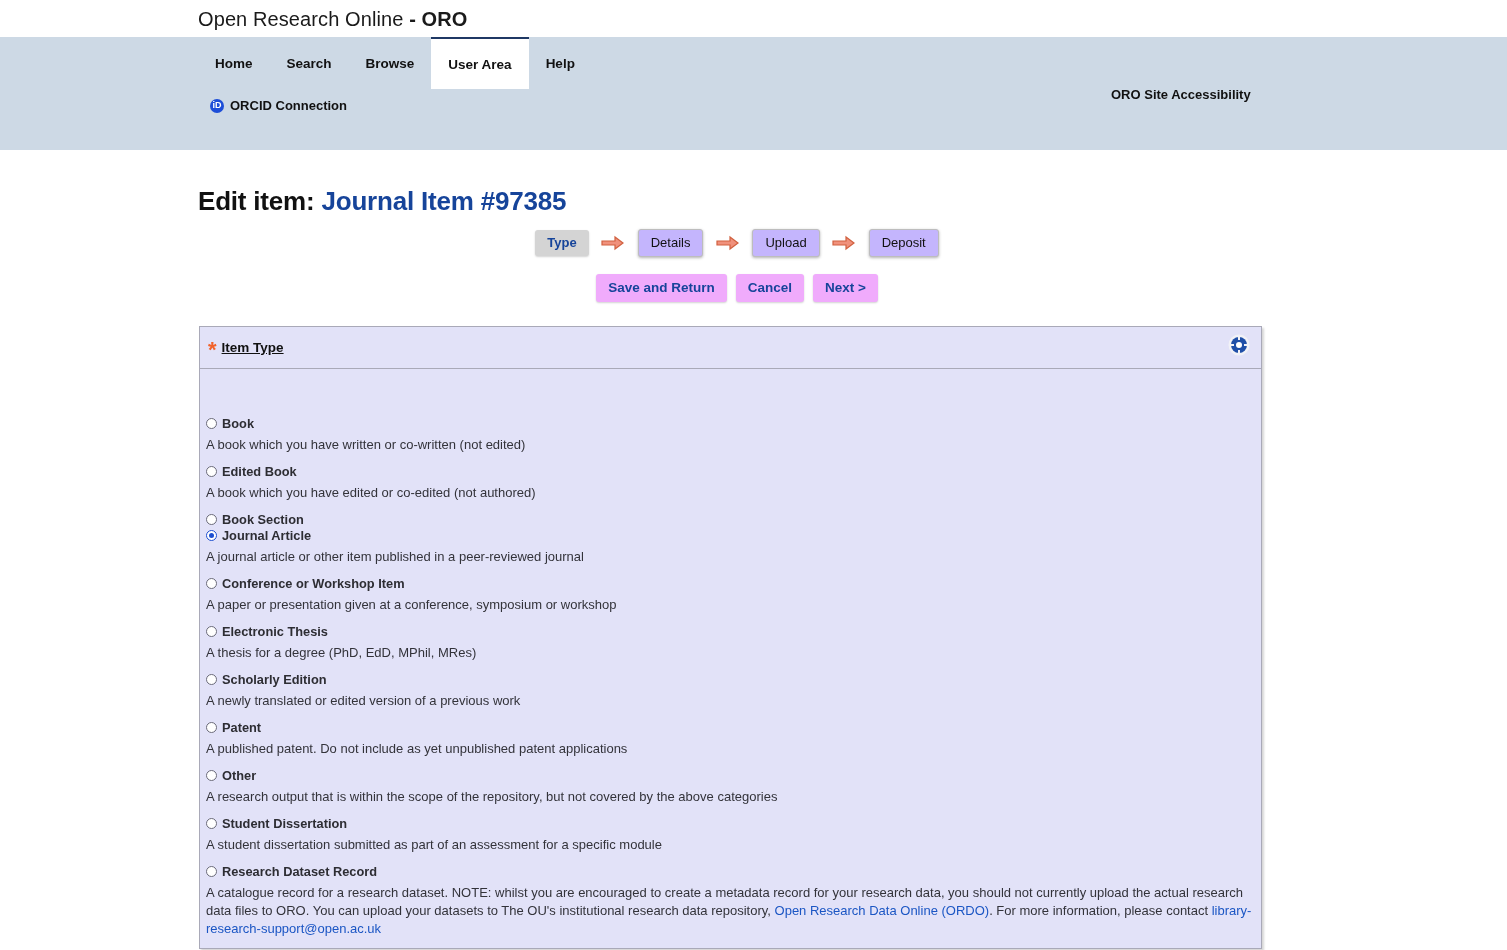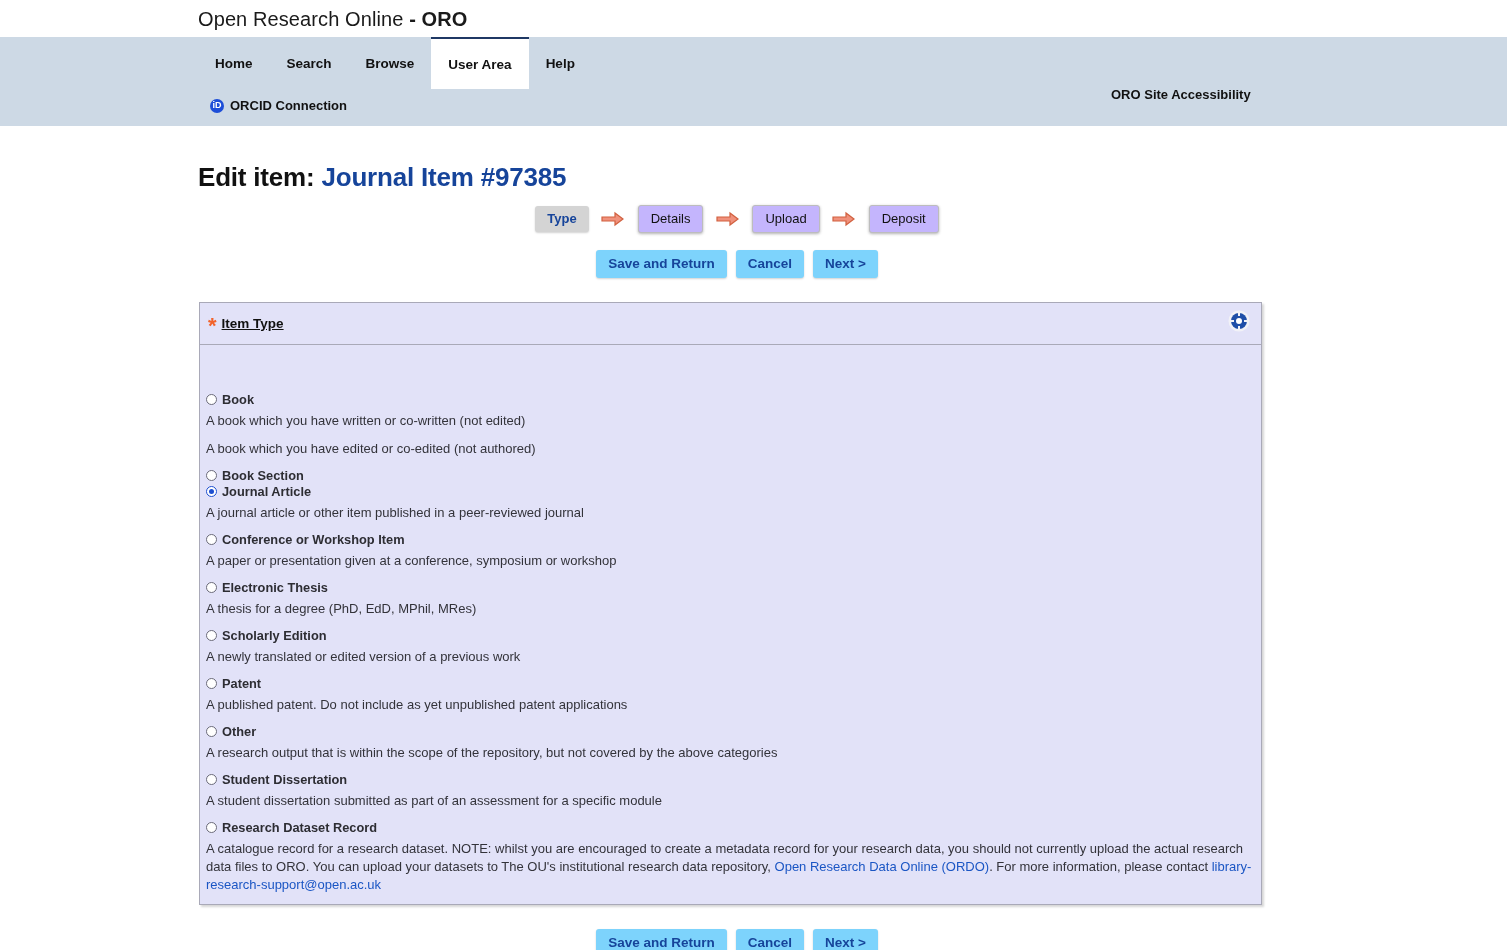--- a/index.html
+++ b/index.html
@@ -20,21 +20,21 @@
     letter-spacing: .1px;
     height: 37px;
     line-height: 30px;
     color: #1a1a1a;
   }
   .site-title b { font-weight: bold; }
 
   
   .navband {
     background: #cdd9e5;
-    height: 89px;
+    height: 113px;
     position: relative;
   }
   .navrow {
     display: flex;
     align-items: stretch;
     height: 52px;
     padding-left: 198px;
   }
   .navitem {
     display: flex;
@@ -136,21 +136,21 @@
   .actions {
     display: flex;
     justify-content: center;
     gap: 9px;
     width: 1276px;
     padding-left: 198px;
   }
   .actions.top { margin-top: 17px; }
   .actions.bottom { margin-top: 24px; }
   .btn {
-    background: #7dd3fc;
+    background: #f0abfc;
     color: #16449a;
     font-size: 13.5px;
     font-weight: bold;
     border: none;
     border-radius: 3px;
     padding: 7px 12px;
     cursor: pointer;
     font-family: "Liberation Sans", sans-serif;
     box-shadow: 0 1px 2px rgba(0,0,0,.18);
     line-height: 14px;
@@ -326,20 +326,24 @@
   </div>
 
   <div class="panel-body">
 
     <label class="opt-label">
       <span class="radio"></span>
       <span class="opt-name">Book</span>
     </label>
     <div class="opt-desc">A book which you have written or co-written (not edited)</div>
 
+    <label class="opt-label">
+      <span class="radio"></span>
+      <span class="opt-name">Edited Book</span>
+    </label>
     <div class="opt-desc">A book which you have edited or co-edited (not authored)</div>
 
     <label class="opt-label">
       <span class="radio"></span>
       <span class="opt-name">Book Section</span>
     </label>
 
     <label class="opt-label">
       <span class="radio checked"></span>
       <span class="opt-name">Journal Article</span>

